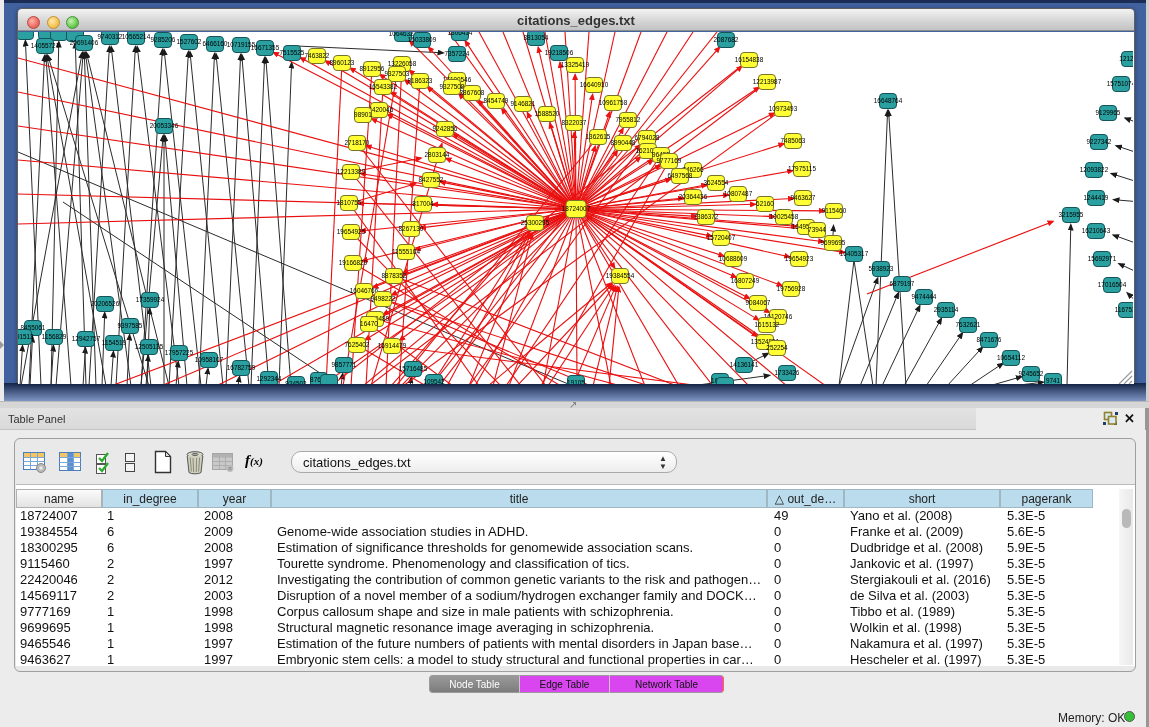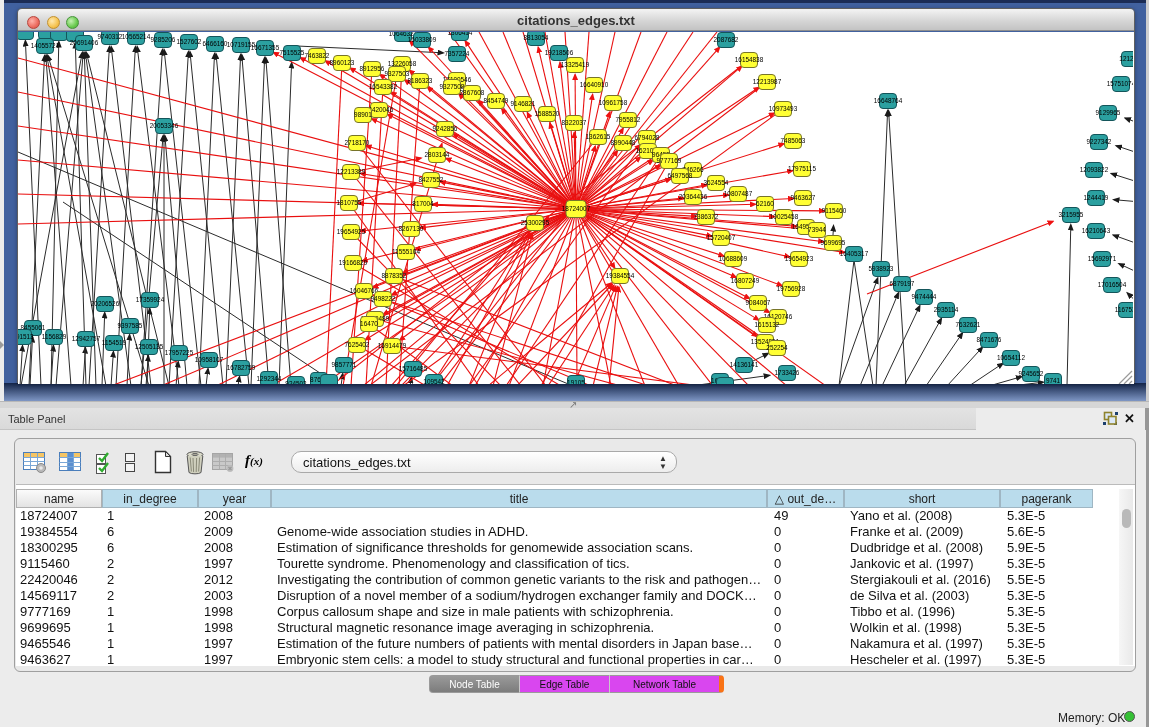--- a/index.html
+++ b/index.html
@@ -50,21 +50,21 @@
 .c0{left:4px}.c1{left:91px}.c2{left:188px}.c3{left:261px;width:500px;overflow:hidden}
 .c4{left:758px}.c5{left:834px}.c6{left:991px}
 
 #sb{position:absolute;left:1119px;top:489px;width:14px;height:176px;background:linear-gradient(90deg,#f6f6f6,#e9e9e9)}
 #sb .th{position:absolute;left:2.5px;top:20px;width:9px;height:19px;background:#b9b9b9;border-radius:5px}
 
 #tabs{position:absolute;left:429px;top:675px;height:18px;font-size:10px}
 #tabs .seg{position:relative;float:left;height:18px;line-height:17px;text-align:center;background:#d946ef;border-top:1px solid #9a9a9a;border-bottom:1px solid #9a9a9a;color:#111}
 #tabs .s1{width:90px;border-radius:4px 0 0 4px;border-left:1px solid #9a9a9a;background:linear-gradient(#9a9a9a,#7c7c7c);color:#fff}
 #tabs .s2{width:90px;border-left:1px solid #c9c9c9}
-#tabs .s3{width:115px;border-left:1px solid #c9c9c9;border-right:5px solid #f97316;border-radius:0 4px 4px 0}
+#tabs .s3{width:115px;border-left:1px solid #c9c9c9;border-right:1px solid #f97316;border-radius:0 4px 4px 0}
 
 #mem{position:absolute;left:1058px;top:711px;font-size:12px;color:#222}
 #mem .dot{position:absolute;left:66px;top:0px;width:11px;height:11px;border-radius:50%;background:#35c135;border:1px solid #555}
 
 #fico{position:absolute;left:1103px;top:411px}
 
 #cur{position:absolute;left:569px;top:399px;font-size:10px;color:#777}
 </style></head><body>
 <div id="page">
  <div id="frame">
@@ -754,21 +754,21 @@
         <span class="c4">0</span>
         <span class="c5">de Silva et al. (2003)</span>
         <span class="c6">5.3E-5</span>
       </div>
 <div class="tr">
         <span class="c0">9777169</span>
         <span class="c1">1</span>
         <span class="c2">1998</span>
         <span class="c3">Corpus callosum shape and size in male patients with schizophrenia.</span>
         <span class="c4">0</span>
-        <span class="c5">Tibbo et al. (1996)</span>
+        <span class="c5">Tibbo et al. (1989)</span>
         <span class="c6">5.3E-5</span>
       </div>
 <div class="tr">
         <span class="c0">9699695</span>
         <span class="c1">1</span>
         <span class="c2">1998</span>
         <span class="c3">Structural magnetic resonance image averaging in schizophrenia.</span>
         <span class="c4">0</span>
         <span class="c5">Wolkin et al. (1998)</span>
         <span class="c6">5.3E-5</span>

